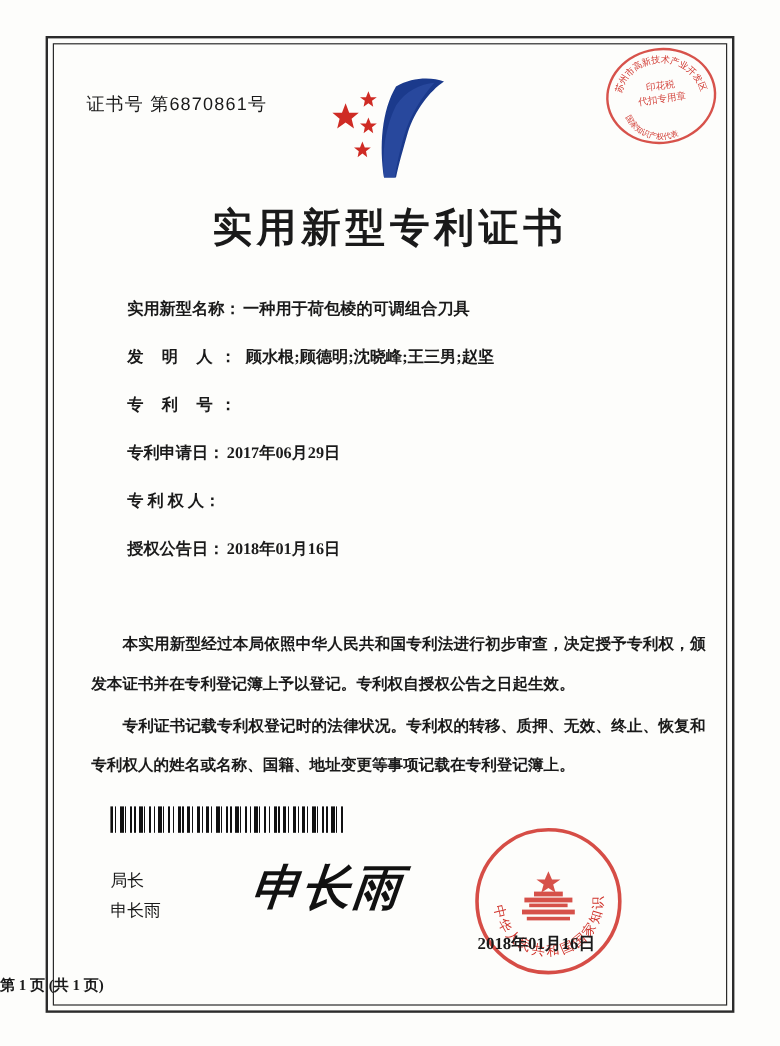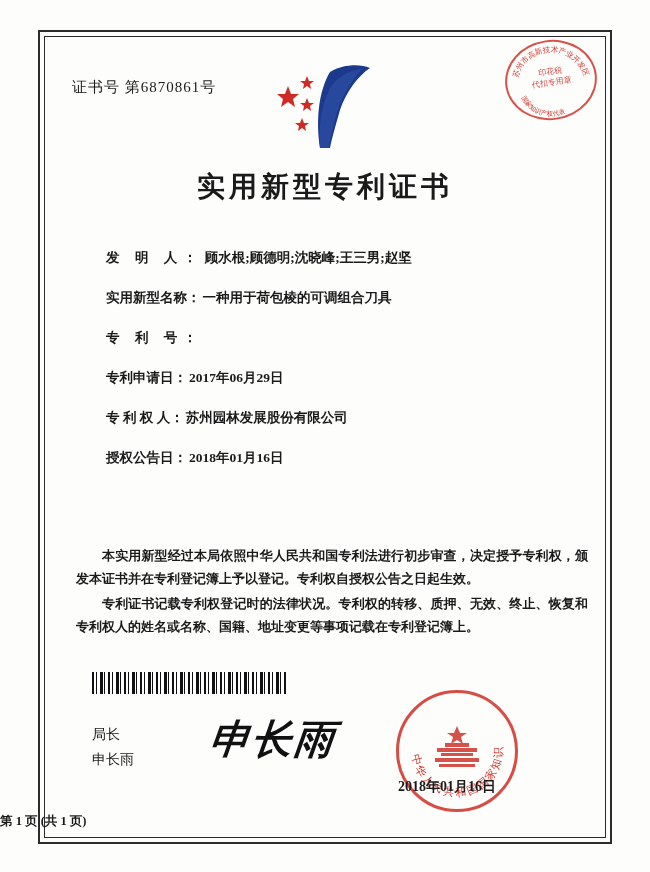--- a/index.html
+++ b/index.html
@@ -25,21 +25,21 @@
     left:44px;top:36px;right:44px;bottom:34px;
     border:1px solid #2b2b2b;
   }
 
   
   .cert-no{
     position:absolute;
     left:72px;top:78px;
     font-size:15px;
     letter-spacing:1px;
-    font-family:Liberation Serif, serif;
+    font-family:Liberation Sans, sans-serif;
     text-align:center;
   }
 
   
   .emblem{
     position:absolute;
     left:258px;top:62px;
     width:130px;height:90px;
   }
 
@@ -70,21 +70,21 @@
   }
   .stamp-arc{
     position:absolute;left:0;top:0;width:92px;height:80px;
   }
 
   
   .title{
     position:absolute;
     left:0;right:0;top:168px;
     text-align:center;
-    font-size:28px;
+    font-size:33px;
     font-weight:bold;
     letter-spacing:4px;
     font-family:"Liberation Serif","DejaVu Serif",serif;
   }
 
   
   .fields{
     position:absolute;
     left:106px;top:248px;right:60px;
   }
@@ -105,24 +105,23 @@
     font-weight:bold;
     letter-spacing:0px;
   }
   .field.spaced .lbl{letter-spacing:6px;}
 
   
   .body-text{
     position:absolute;
     left:76px;right:62px;top:520px;
     font-size:13px;
-    line-height:23px;
+    line-height:33px;
     font-weight:bold;
     text-align:justify;
-    margin-top:24px;
   }
   .body-text p{margin:0 0 2px 0;text-indent:26px;}
 
   
   .barcode{
     position:absolute;
     left:92px;top:672px;
     width:195px;height:22px;
     background:repeating-linear-gradient(90deg,
       #111 0 2px,#fff 2px 4px,#111 4px 5px,#fff 5px 8px,
@@ -215,38 +214,37 @@
     </svg>
     <div class="stamp-top-text">
       <div>印花税</div>
       <div>代扣专用章</div>
     </div>
   </div>
 
   <div class="title">实用新型专利证书</div>
 
   <div class="fields">
+    <div class="field">
+      <span class="lbl">实用新型名称：</span>
+      <span class="val">一种用于荷包棱的可调组合刀具</span>
+    </div>
     <div class="field spaced">
       <span class="lbl">发 明 人：</span>
       <span class="val">顾水根;顾德明;沈晓峰;王三男;赵坚</span>
     </div>
-    <div class="field">
-      <span class="lbl">实用新型名称：</span>
-      <span class="val">一种用于荷包棱的可调组合刀具</span>
-    </div>
     <div class="field spaced">
       <span class="lbl">专 利 号：</span>
     </div>
     <div class="field">
       <span class="lbl">专利申请日：</span>
       <span class="val">2017年06月29日</span>
     </div>
     <div class="field">
       <span class="lbl">专 利 权 人：</span>
-      <span class="val">苏州园林发展股份有限公司</span>
     </div>
     <div class="field">
       <span class="lbl">授权公告日：</span>
       <span class="val">2018年01月16日</span>
     </div>
   </div>
 
   <div class="body-text">
     <p>本实用新型经过本局依照中华人民共和国专利法进行初步审查，决定授予专利权，颁发本证书并在专利登记簿上予以登记。专利权自授权公告之日起生效。</p>
     <p>专利证书记载专利权登记时的法律状况。专利权的转移、质押、无效、终止、恢复和专利权人的姓名或名称、国籍、地址变更等事项记载在专利登记簿上。</p>

